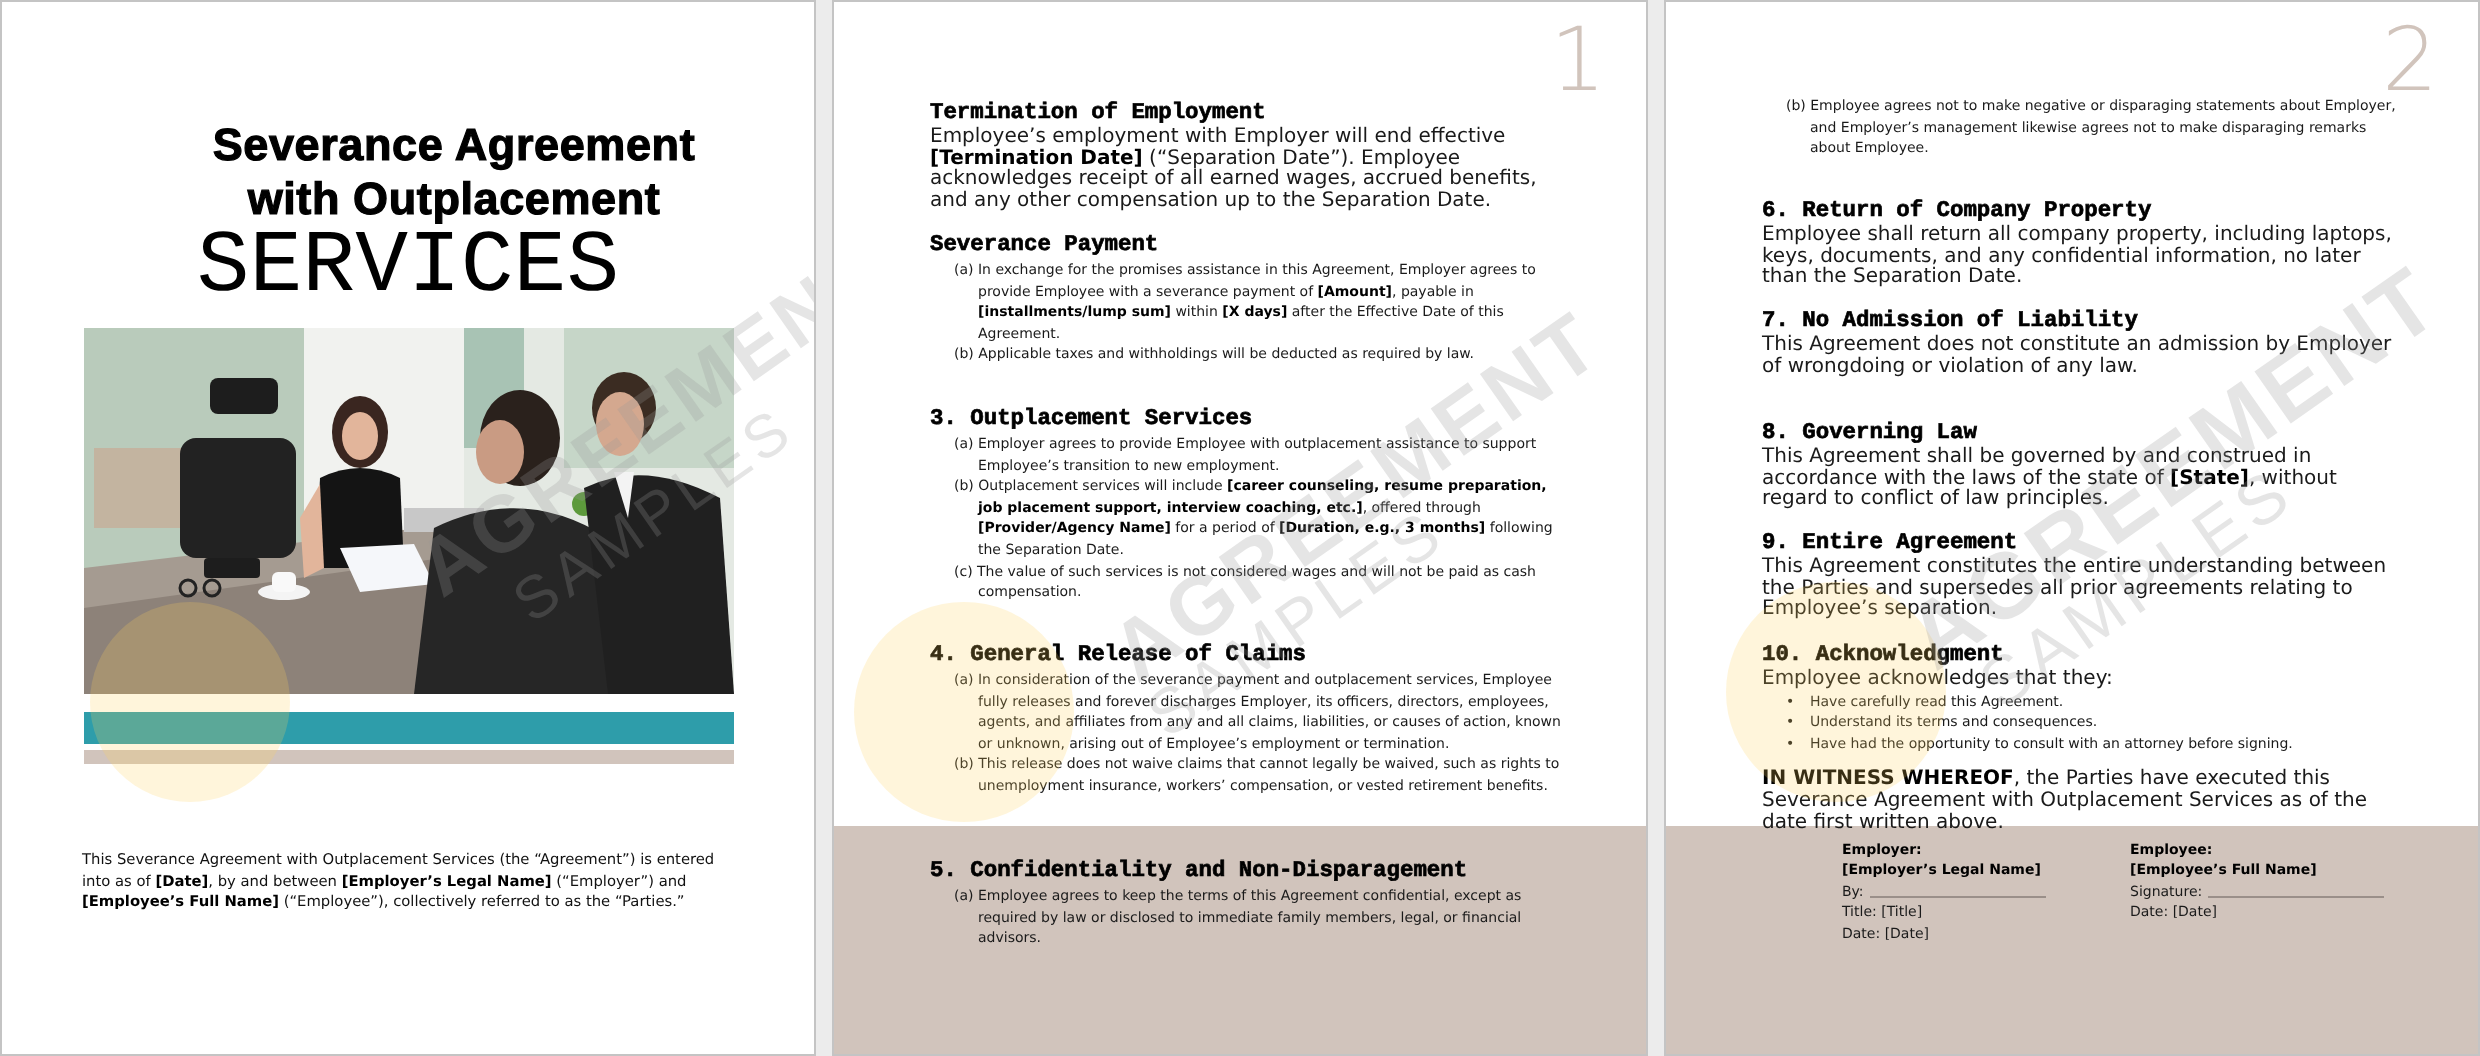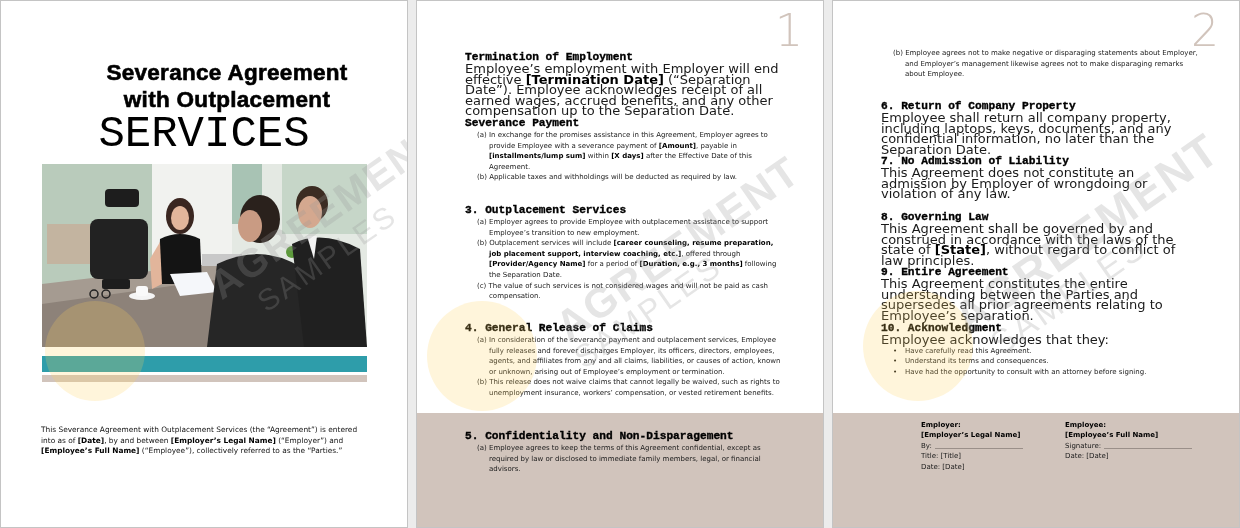--- a/index.html
+++ b/index.html
@@ -36,21 +36,21 @@
     position: absolute; left: 41px; top: 163px; width: 325px; height: 183px; overflow: hidden;
     background: linear-gradient(90deg, #cfd8cc 0%, #e5e8e2 40%, #f3f3f0 55%, #d8e3da 100%);
   }
   .cover-teal { position: absolute; left: 41px; top: 355px; width: 325px; height: 16px; background: #2e9daa; }
   .cover-tanbar { position: absolute; left: 41px; top: 374px; width: 325px; height: 7px; background: #d1c4bc; }
   .cover-intro {
     position: absolute; left: 40px; right: 40px; top: 424px; text-align: left;
     font-size: 7.4px; line-height: 10.7px; color: #111;
   }
   .h { font-family: Liberation Mono, monospace; font-weight: 900; font-size: 11.2px; line-height: 13px; color: #000; -webkit-text-stroke: 0.35px #000; }
-  .p { font-size: 13px; line-height: 10.6px; color: #1a1a1a; }
+  .p { font-size: 10px; line-height: 10.6px; color: #1a1a1a; }
   .li { font-size: 7px; line-height: 10.6px; color: #1a1a1a; padding-left: 24px; text-indent: -12px; margin-left: 0; }
   .b { font-weight: bold; color: #000; }
   .sec { position: absolute; left: 48px; right: 38px; }
   .bullets { font-size: 7px; line-height: 10.6px; color: #1a1a1a; padding-left: 12px; }
   .bullets div::before { content: "•"; display: inline-block; width: 12px; }
 
   .sig-col { position: absolute; top: 419px; font-size: 7px; line-height: 10.4px; color: #1a1a1a; }
   .sig-line { display: inline-block; width: 88px; border-bottom: 1px solid #9a8f89; vertical-align: -1px; margin-left: 3px; }
 
   
@@ -197,20 +197,21 @@
   </div>
 
   <div class="sec" style="top:321px;">
     <div class="h">10. Acknowledgment</div>
     <div class="p">Employee acknowledges that they:</div>
     <div class="bullets">
       <div>Have carefully read this Agreement.</div>
       <div>Understand its terms and consequences.</div>
       <div>Have had the opportunity to consult with an attorney before signing.</div>
     </div>
+    <div class="p" style="margin-top:8px;"><span class="b">IN WITNESS WHEREOF</span><span>, the Parties have executed this Severance Agreement with Outplacement Services as of the date first written above.</span></div>
   </div>
 
   <div class="sig-col" style="left:48px;margin-left:40px;">
     <div class="b">Employer:</div>
     <div class="b">[Employer’s Legal Name]</div>
     <div><span>By:</span><span class="sig-line"></span></div>
     <div>Title: [Title]</div>
     <div>Date: [Date]</div>
   </div>
 

